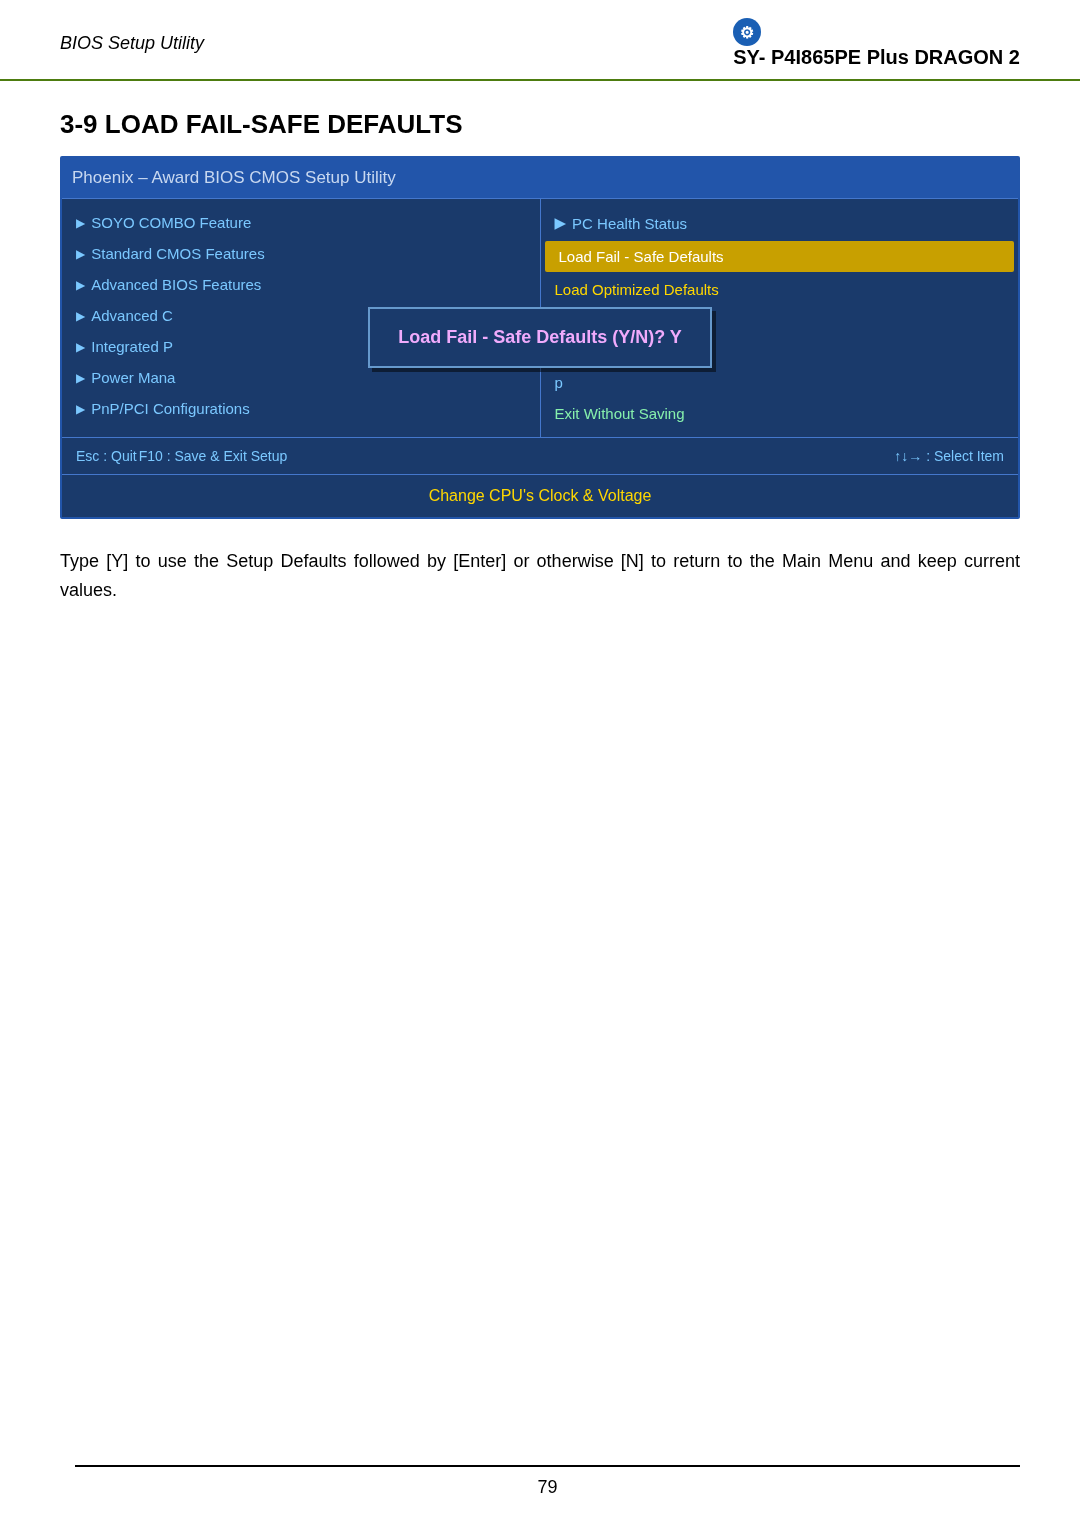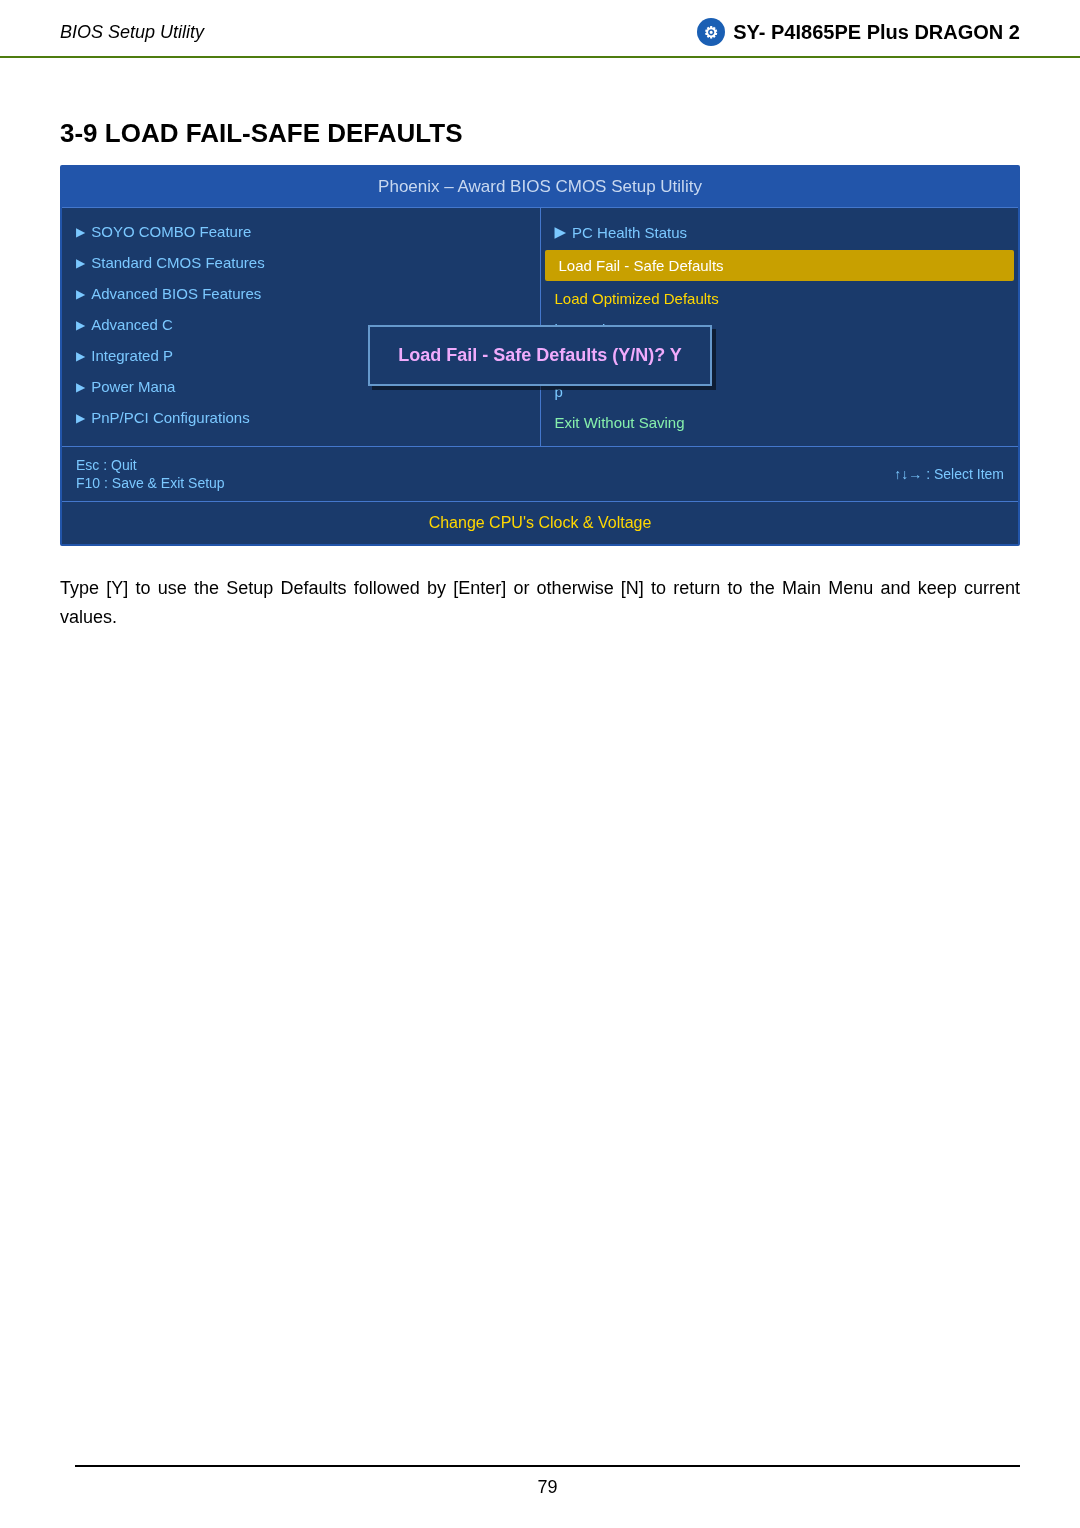--- a/index.html
+++ b/index.html
@@ -20,24 +20,24 @@
       padding: 18px 60px 10px 60px;
       border-bottom: 2px solid #4d7c0f;
     }
     .header-left {
       font-style: italic;
       font-size: 18px;
       color: #000;
     }
     .header-right {
       display: flex;
-      align-items: center;
-      gap: 8px;
+      gap: 0;
       font-size: 20px;
       font-weight: bold;
+      flex-direction: column;
     }
     .soyo-logo {
       display: inline-block;
       width: 28px;
       height: 28px;
       background: #1a5fb4;
       border-radius: 50%;
       position: relative;
       overflow: hidden;
     }
@@ -47,21 +47,20 @@
       font-size: 16px;
       position: absolute;
       top: 50%;
       left: 50%;
       transform: translate(-50%, -50%);
     }
 
     
     .content {
       padding: 28px 60px 40px 60px;
-      margin-top: 32px;
     }
 
     .section-title {
       font-size: 26px;
       font-weight: bold;
       margin-bottom: 16px;
     }
 
     .intro-text {
       font-size: 18px;
@@ -76,21 +75,21 @@
       background: #1a3a6b;
       border-radius: 2px;
       overflow: hidden;
       margin-bottom: 28px;
       position: relative;
     }
 
     .bios-title-bar {
       background: #2255aa;
       color: #c8d8f0;
-      text-align: center;
+      text-align: left;
       padding: 10px;
       font-size: 17px;
       border-bottom: 1px solid #4477cc;
     }
 
     .bios-main {
       display: flex;
       border-bottom: 1px solid #4477cc;
     }
 
@@ -149,21 +148,21 @@
       justify-content: space-between;
       align-items: center;
       padding: 10px 14px;
       color: #7bc8ff;
       font-size: 14px;
       border-bottom: 1px solid #4477cc;
     }
 
     .bios-footer-left {
       display: flex;
-      flex-direction: column;
+      flex-direction: row;
       gap: 2px;
     }
 
     .bios-bottom-bar {
       background: #1a3a6b;
       color: #ffd700;
       text-align: center;
       padding: 12px;
       font-size: 16px;
     }

